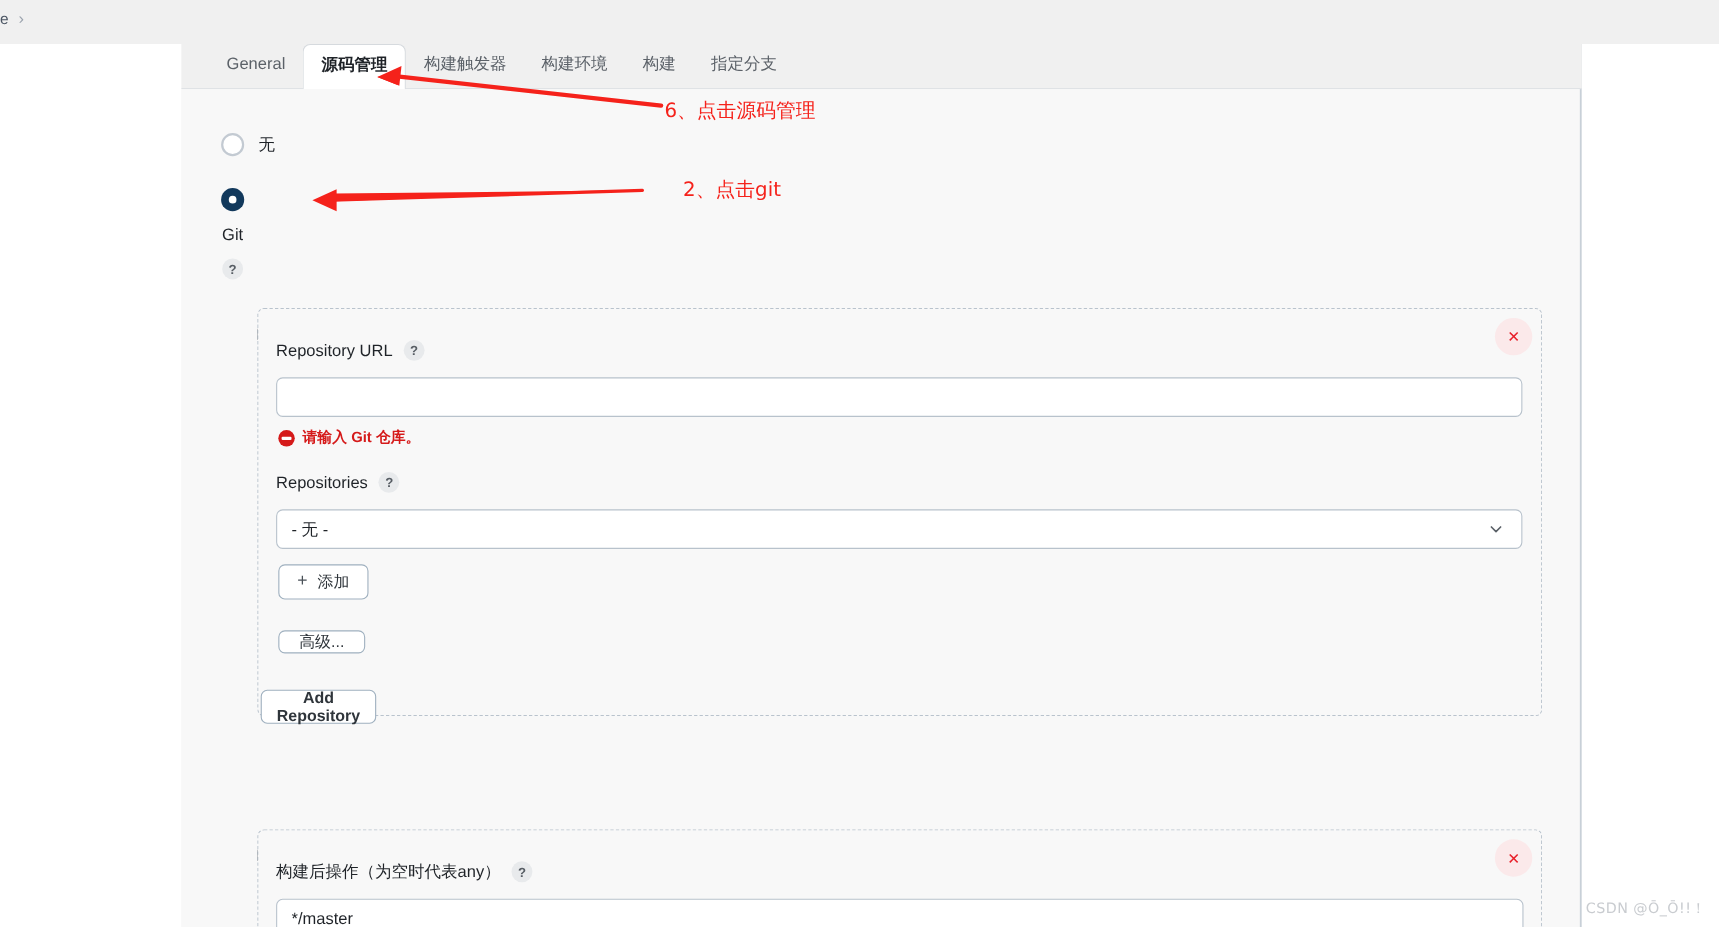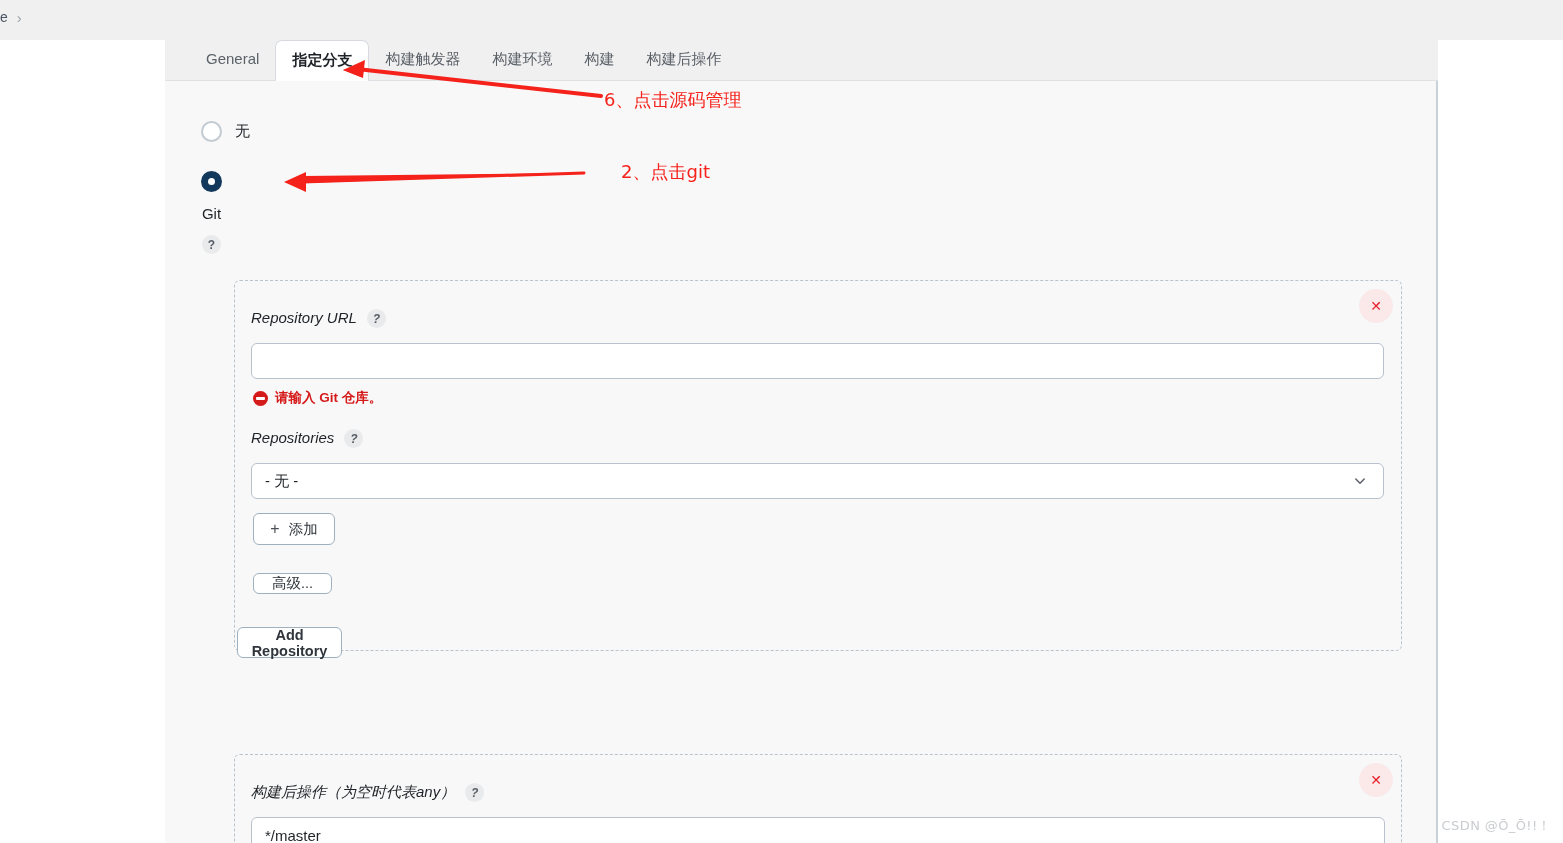--- a/index.html
+++ b/index.html
@@ -214,25 +214,24 @@
     font-size: 14px;
     cursor: pointer;
     border: none;
     padding: 0;
     font-family: "Liberation Sans", sans-serif;
   }
 
   .sub-label {
     position: absolute;
     display: flex;
-    align-items: flex-start;
+    align-items: flex-end;
     gap: 10px;
     font-size: 15px;
     color: #1f2328;
-    font-style: italic;
   }
 
   .text-input {
     position: absolute;
     box-sizing: border-box;
     background: #ffffff;
     border: 1px solid #b8c2cc;
     border-radius: 6px;
     font-size: 15px;
     color: #1f2328;
@@ -347,25 +346,25 @@
   </div>
 </div>
 <div class="topbar-right-white"></div>
 
 <div class="content-panel"></div>
 <div class="right-white"></div>
 
 <div class="tabbar">
   <div class="tabs">
     <div class="tab">General</div>
-    <div class="tab active">指定分支</div>
+    <div class="tab active">源码管理</div>
     <div class="tab">构建触发器</div>
     <div class="tab">构建环境</div>
     <div class="tab">构建</div>
-    <div class="tab">构建后操作</div>
+    <div class="tab">指定分支</div>
   </div>
 </div>
 
 <div class="form-body">
 
   <div class="radio-row r-none">
     <span class="radio off"></span>
     <span class="radio-label">无</span>
   </div>
 

